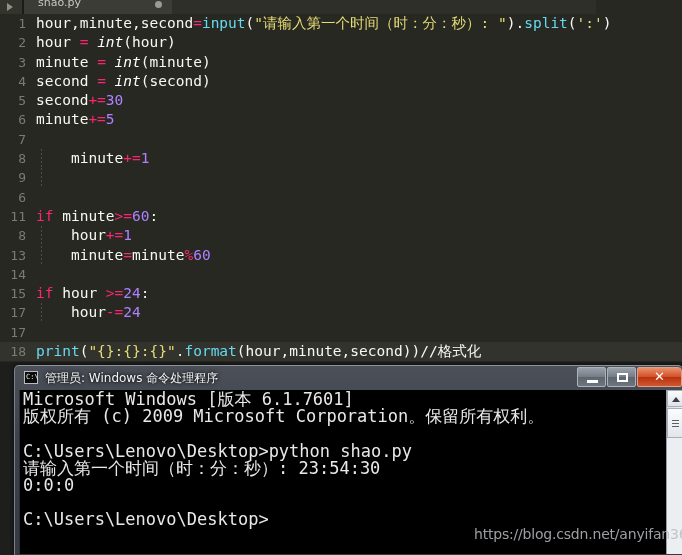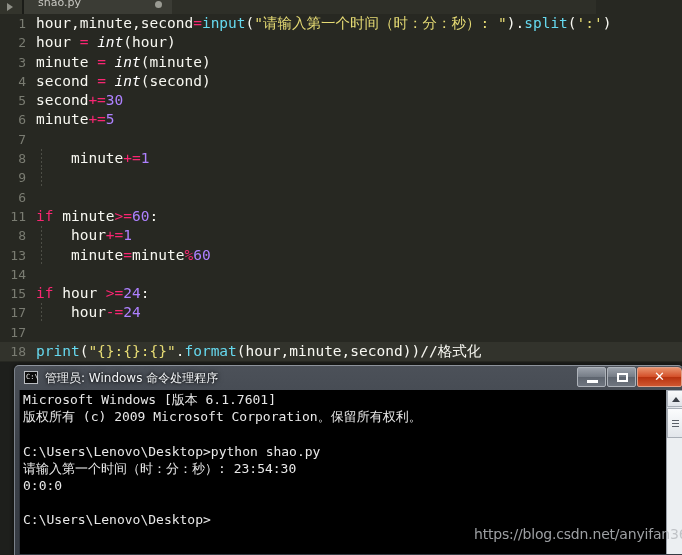--- a/index.html
+++ b/index.html
@@ -216,21 +216,21 @@
     left: 4px; top: 24px;
     width: 660px; height: 164px;
     background: #000;
     border-left: 1px solid #2a2e35;
     overflow: hidden;
   }
   #console-text {
     position: absolute;
     left: 3px; top: 1px;
     font-family: "DejaVu Sans Mono", monospace;
-    font-size: 13px;
+    font-size: 17px;
     line-height: 17.2px;
     color: #e8e8e8;
     white-space: pre;
   }
   
   #con-scroll {
     position: absolute;
     right: 0; top: 24px;
     width: 17px; height: 164px;
     background: linear-gradient(to right, #d8dce2, #f0f2f4);

